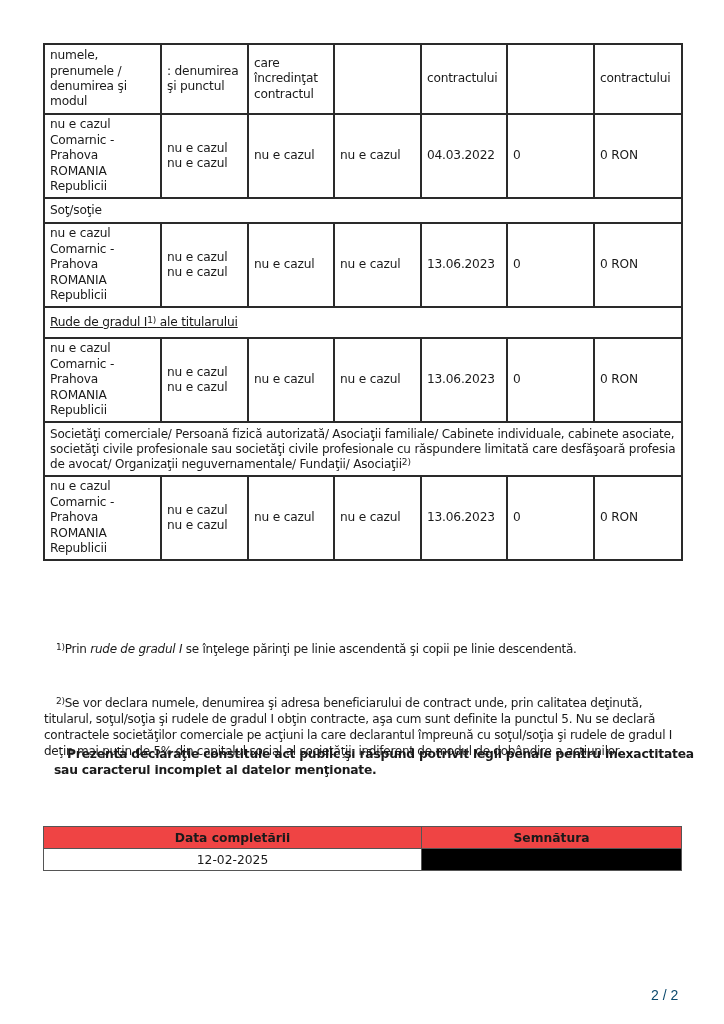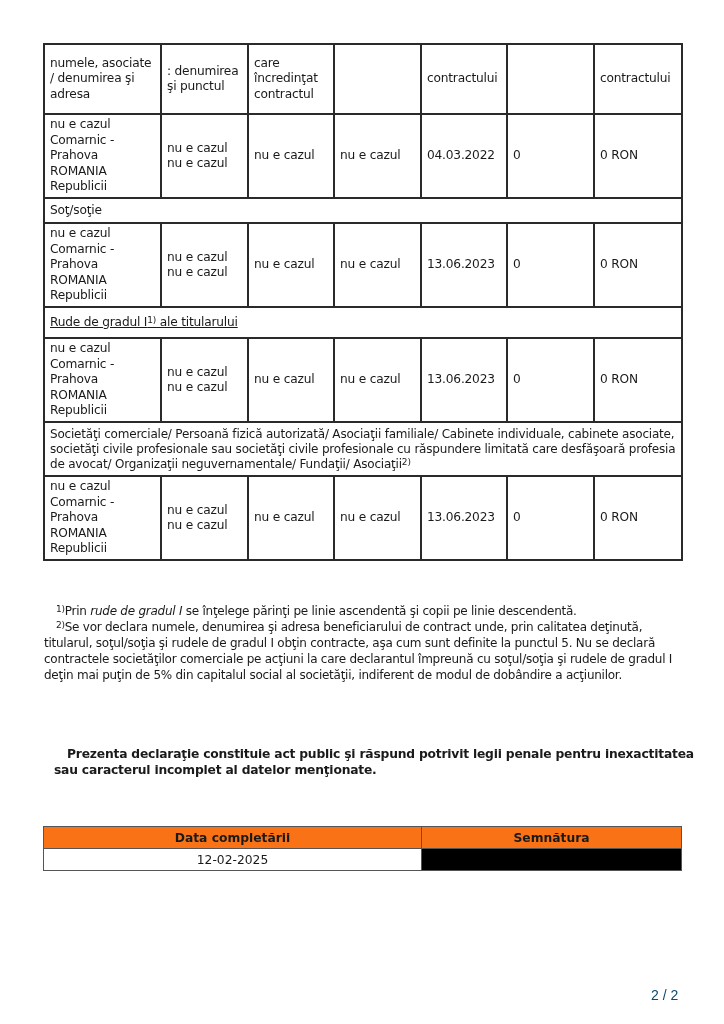--- a/index.html
+++ b/index.html
@@ -20,32 +20,32 @@
   table.main tr.sec td { height: 19px; }
   table.main tr.sec.tall td { height: 25px; text-decoration: underline; }
   table.main tr.sec.multi td { height: 48px; line-height: 15px; font-size: 12px; }
   table.main tr.row td { height: 78px; }
   sup { font-size: 9px; line-height: 0; position: relative; top: -3px; vertical-align: baseline; }
   .footnotes {
     position: absolute; left: 44px; top: 603px; width: 640px;
     font-size: 12px; line-height: 16px; letter-spacing: -0.25px;
   }
   .footnotes p { margin: 0; }
-  .footnotes .fn { text-indent: 12px; }
+  .footnotes .fn { text-indent: 12px; margin-top: 38px; }
   .statement {
     position: absolute; left: 44px; top: 736px; width: 640px;
     font-size: 12.3px; line-height: 16px; font-weight: bold; text-indent: 13px;
     letter-spacing: -0.2px;
   }
   table.sig {
     position: absolute; left: 43px; top: 826px; width: 639px;
     border-collapse: collapse; table-layout: fixed; font-size: 12.3px;
   }
   table.sig td { border: 1px solid #555; text-align: center; padding: 0; }
-  table.sig tr.sh td { background: #f97316; font-weight: bold; height: 21px; }
+  table.sig tr.sh td { background: #ef4444; font-weight: bold; height: 21px; }
   table.sig tr.sv td { height: 21px; }
   table.sig td.sig-cell { background: #000000; }
   .page-num {
     position: absolute; left: 651px; top: 987px; font-size: 14px; color: #0c4a6e;
     font-family: "Liberation Sans", sans-serif;
   }
 </style>
 </head>
 <body>
 
@@ -54,21 +54,21 @@
     <col style="width:117px">
       <col style="width:87px">
       <col style="width:86px">
       <col style="width:87px">
       <col style="width:86px">
       <col style="width:87px">
       <col style="width:88px">
   </colgroup>
   <tbody>
       <tr class="hdr">
-    <td>numele, asociate / denumirea şi adresa</td>
+    <td>numele, prenumele / denumirea şi modul</td>
     <td>: denumirea şi punctul</td>
     <td>care încredinţat contractul</td>
     <td></td>
     <td>contractului</td>
     <td></td>
     <td>contractului</td>
   </tr>
 
   <tr class="row">
     <td>nu e cazul Comarnic - Prahova ROMANIA Republicii</td>

